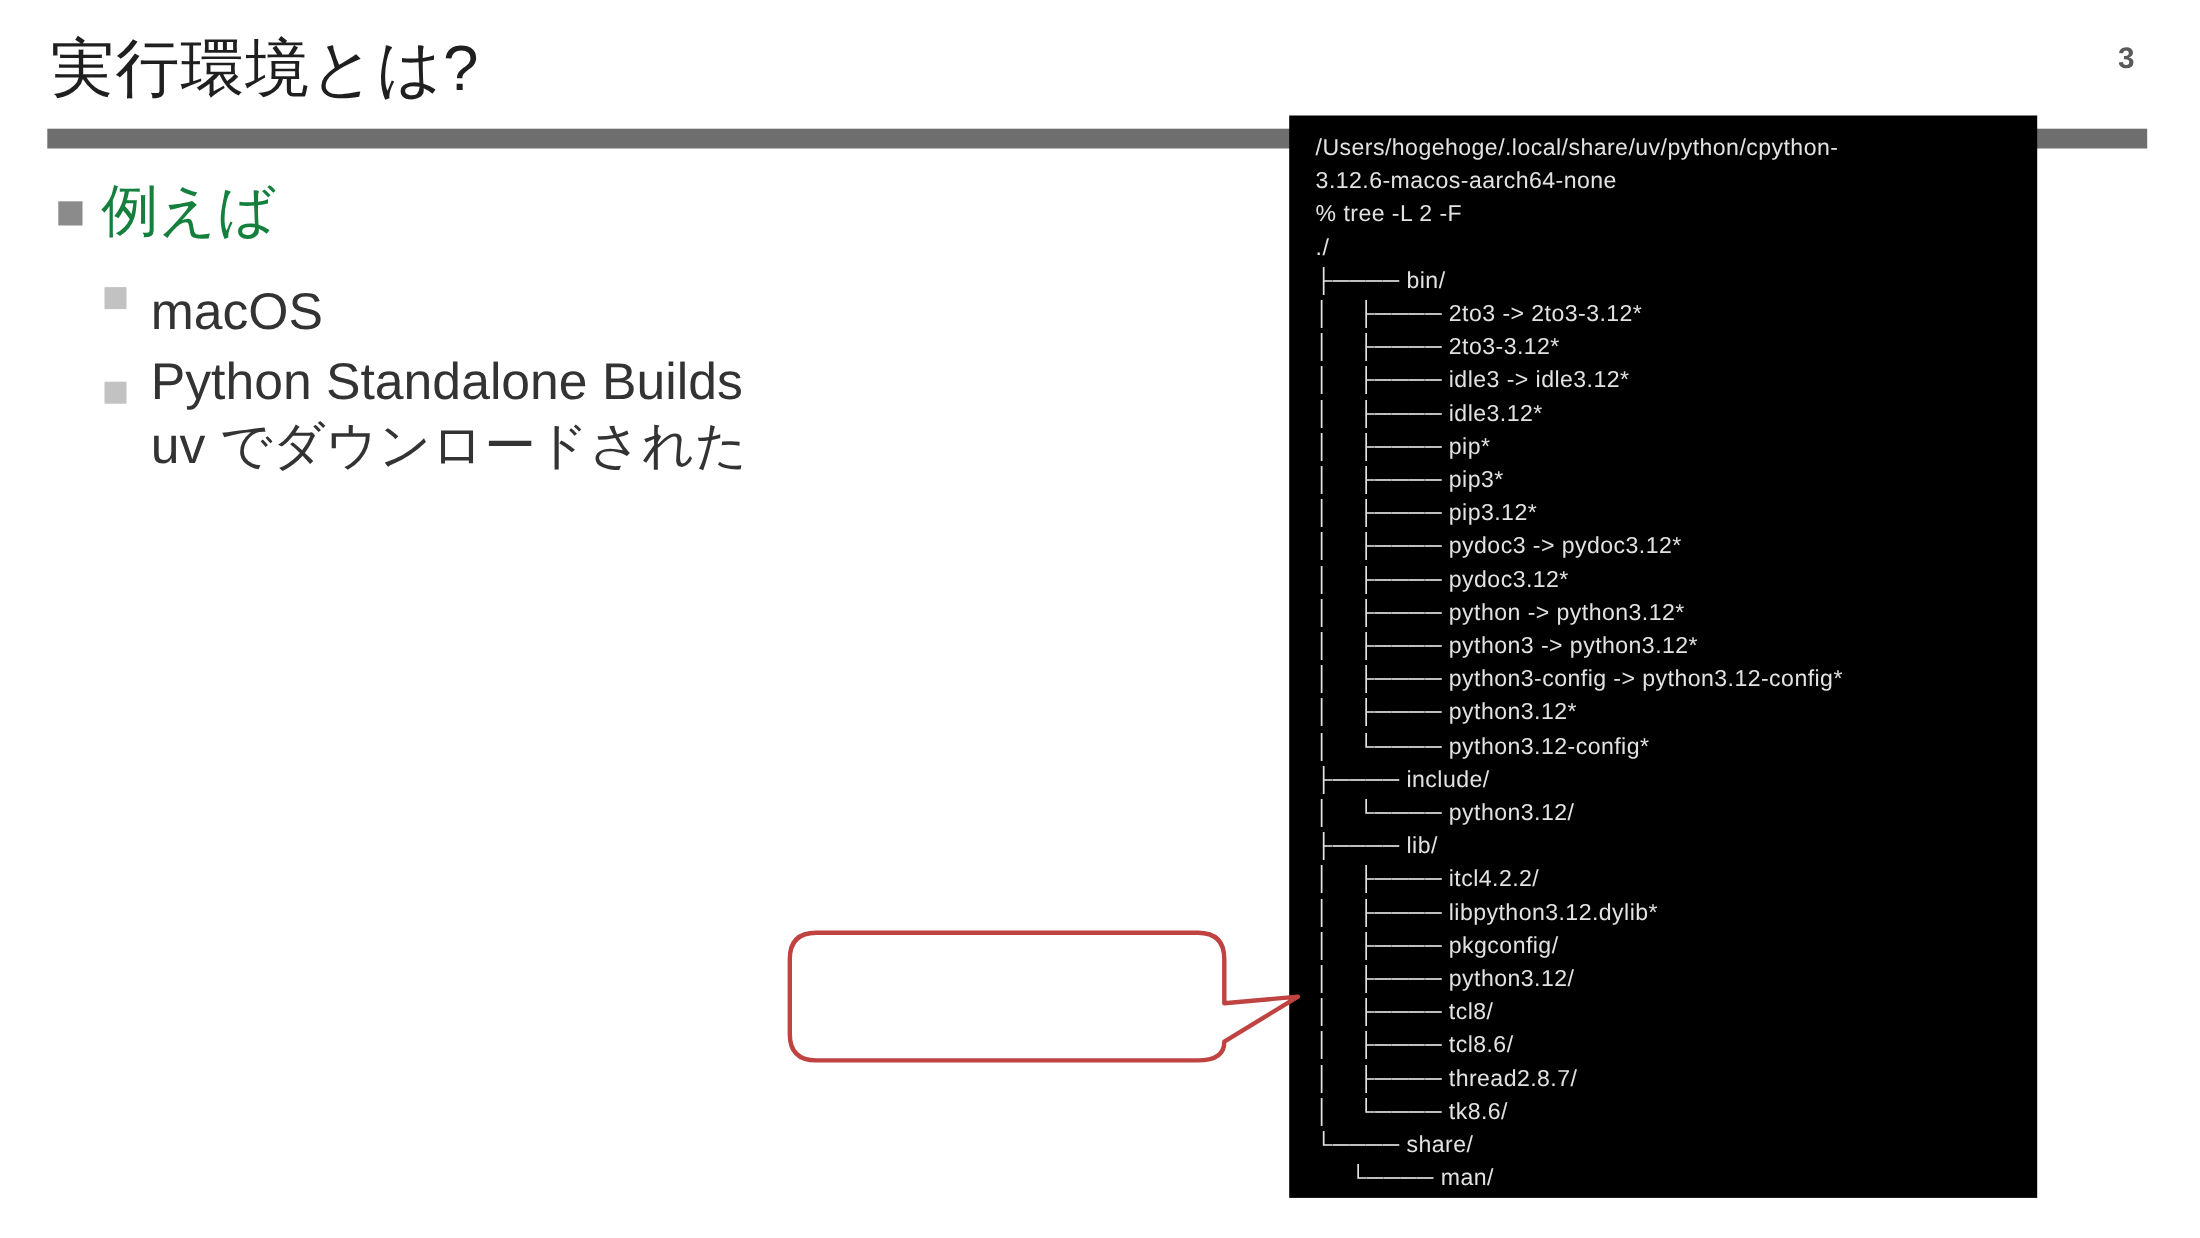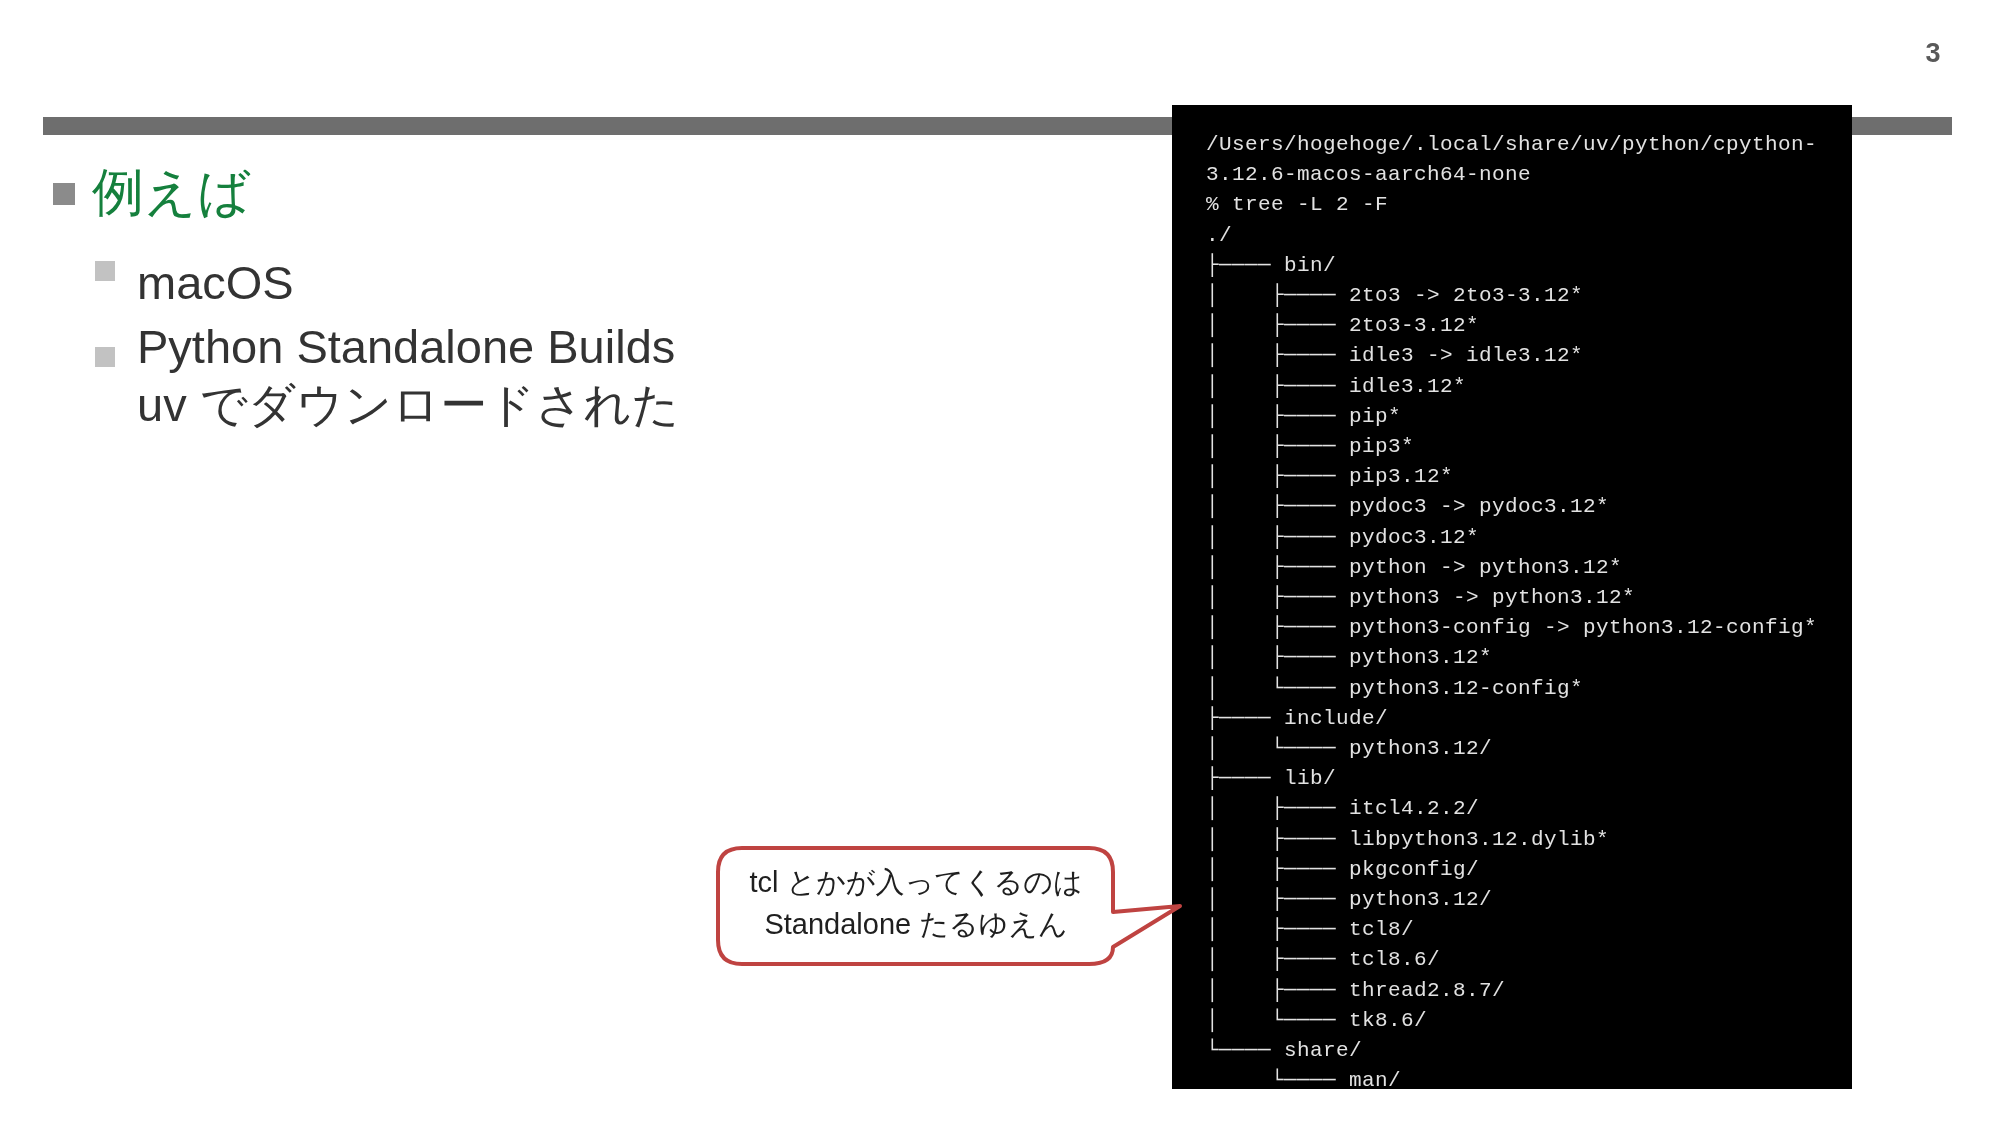--- a/index.html
+++ b/index.html
@@ -35,37 +35,38 @@
   }
   .bullet-text-l2b{
     position:absolute;left:137px;top:318px;width:900px;
     font-size:47px;line-height:58px;color:#333333;
   }
   .terminal{
     position:absolute;left:1172px;top:105px;width:680px;height:984px;
     box-sizing:border-box;padding:9px 0 0 18px;z-index:2;
   }
   .terminal pre{
-    margin:16px;white-space:pre;
-    font-family:Liberation Mono, monospace;
+    margin:6px;white-space:pre;
+    font-family:Liberation Sans, sans-serif;
     font-size:21px;line-height:30.2px;letter-spacing:0.4px;
   }
   .callout-svg{position:absolute;left:710px;top:840px;z-index:3;}
   .callout-text{
     position:absolute;left:718px;top:861px;width:396px;z-index:4;
     font-size:29px;line-height:42px;color:#1f1f1f;text-align:center;
   }
 </style>
 </head>
 <body>
 
 <div class="slide">
 
   <div class="page-number">3</div>
 
+  <h1 class="slide-title" style="margin:0;font-weight:400;">実行環境とは?</h1>
 
   <div class="accent-bar" style="background: rgb(110, 110, 110);"></div>
 
   <div class="bullet-item">
     <span class="bullet-marker marker-l1"></span>
     <div class="bullet-text-l1">例えば</div>
   </div>
 
   <div class="bullet-item">
     <span class="bullet-marker marker-l2a"></span>
@@ -113,18 +114,14 @@
 │    └──── tk8.6/
 └──── share/
      └──── man/</pre>
   </div>
 
   <svg class="callout-svg" width="480" height="140" viewBox="0 0 480 140">
     <path d="M 32 8 H 379 Q 403 8 403 32 V 72 L 470 66 L 403 107
              Q 403 124 379 124 H 32 Q 8 124 8 100 V 32 Q 8 8 32 8 Z" fill="#ffffff" stroke-width="4" stroke-linejoin="round" stroke="#bf4341"></path>
   </svg>
 
-  <div class="callout-text">
-    <div>tcl とかが入ってくるのは</div>
-    <div>Standalone たるゆえん</div>
-  </div>
 
 </div>
 
 </body></html>

